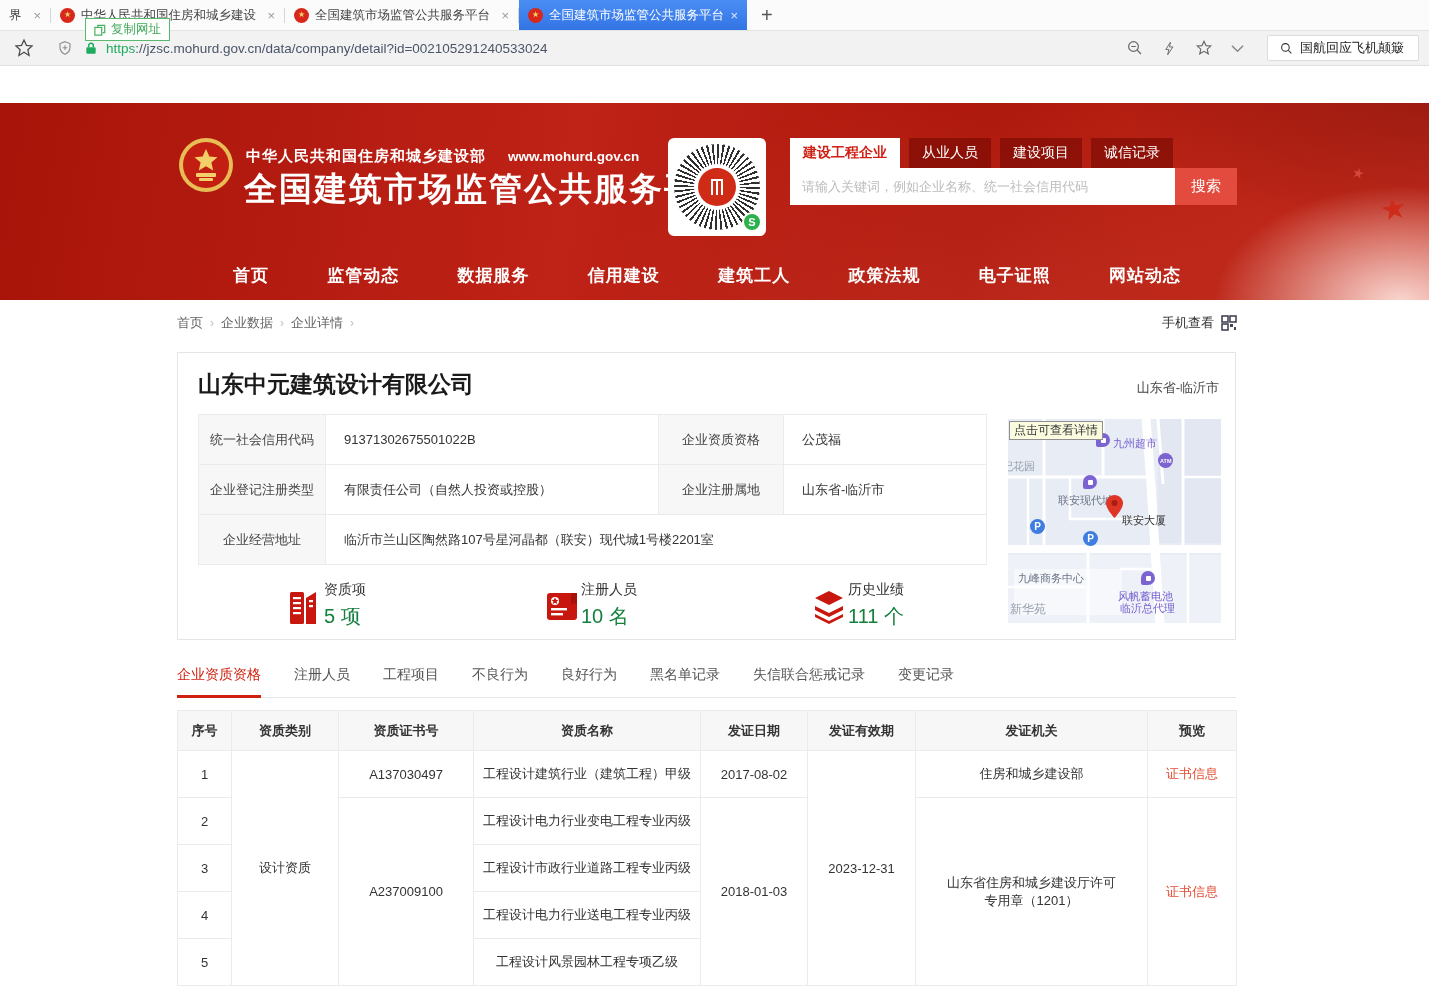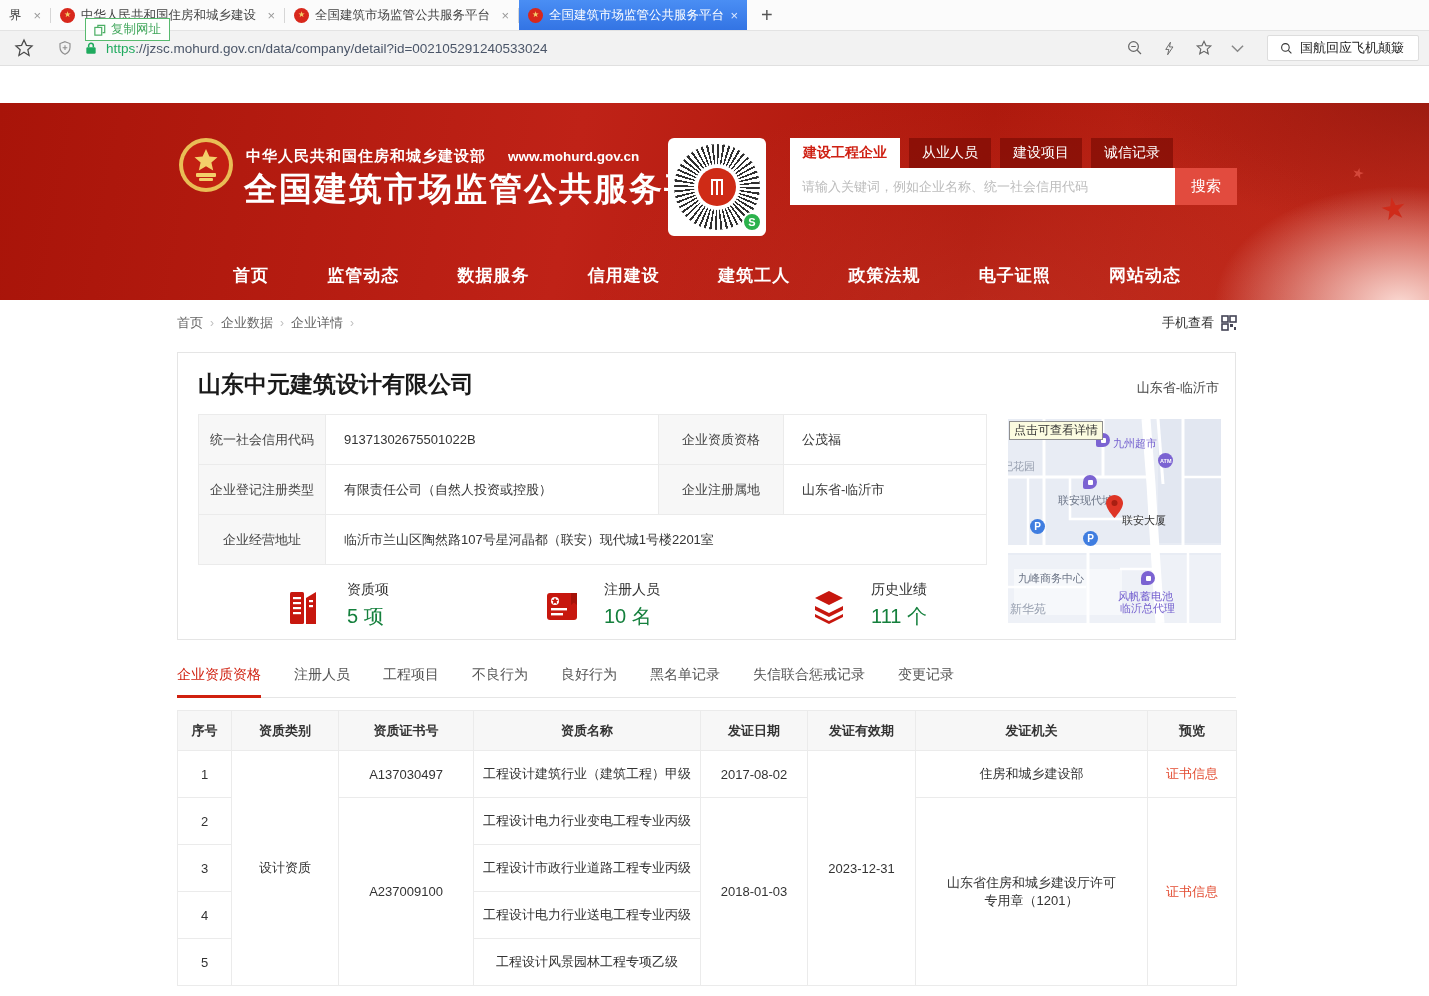--- a/index.html
+++ b/index.html
@@ -99,21 +99,21 @@
     border:1px solid #e5e5e5;}
   .company-name{position:absolute;left:20px;top:16px;font-size:23px;font-weight:bold;color:#1a1a1a;}
   .company-region{position:absolute;right:16px;top:26px;font-size:13px;color:#444;}
 
   table.info{position:absolute;left:20px;top:61px;border-collapse:collapse;table-layout:fixed;}
   table.info td{border:1px solid #ebebeb;height:50px;font-size:13px;vertical-align:middle;}
   td.ilabel{background:#f7f7f7;text-align:center;color:#444;}
   td.ivalue{padding-left:18px;color:#333;}
 
   .stats{position:absolute;left:20px;top:224px;width:788px;height:58px;}
-  .stat{position:absolute;top:4px;display:flex;align-items:center;gap:23px;}
+  .stat{position:absolute;top:4px;display:flex;align-items:center;gap:0;}
   .stat .sl{font-size:14px;color:#333;}
   .stat .sv{font-size:20px;color:#15803d;margin-top:4px;}
 
   .map{position:absolute;left:830px;top:66px;width:213px;height:204px;background:#e8ecf4;overflow:hidden;}
   .map-tip{position:absolute;left:1px;top:2px;background:#fbfbe0;border:1px solid #8f8f8f;
     font-size:12px;color:#333;padding:0 4px;line-height:17px;z-index:5;white-space:nowrap;}
   .mlabel{position:absolute;font-size:11px;white-space:nowrap;z-index:3;}
   .ml-purple{color:#7460cf;font-family:Liberation Serif, serif;}
   .ml-gray{color:#98a0b0;}
   .ml-dim{color:#6b7486;}

